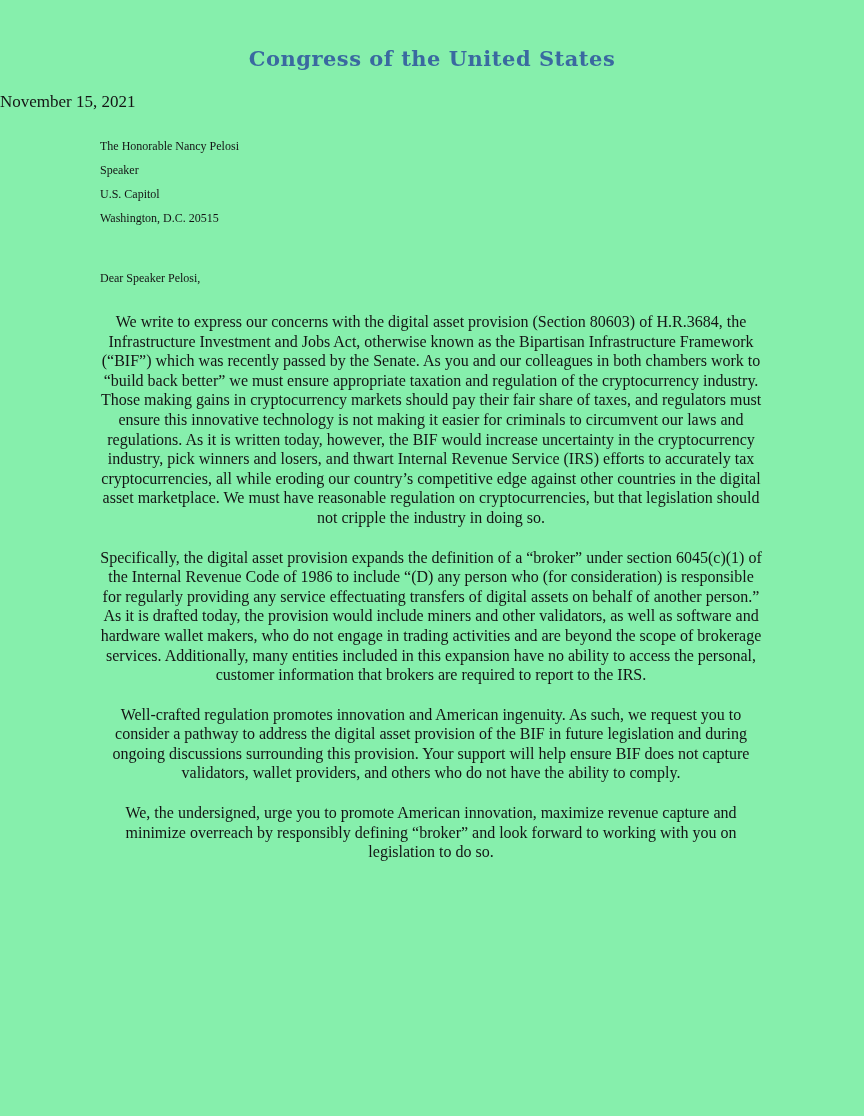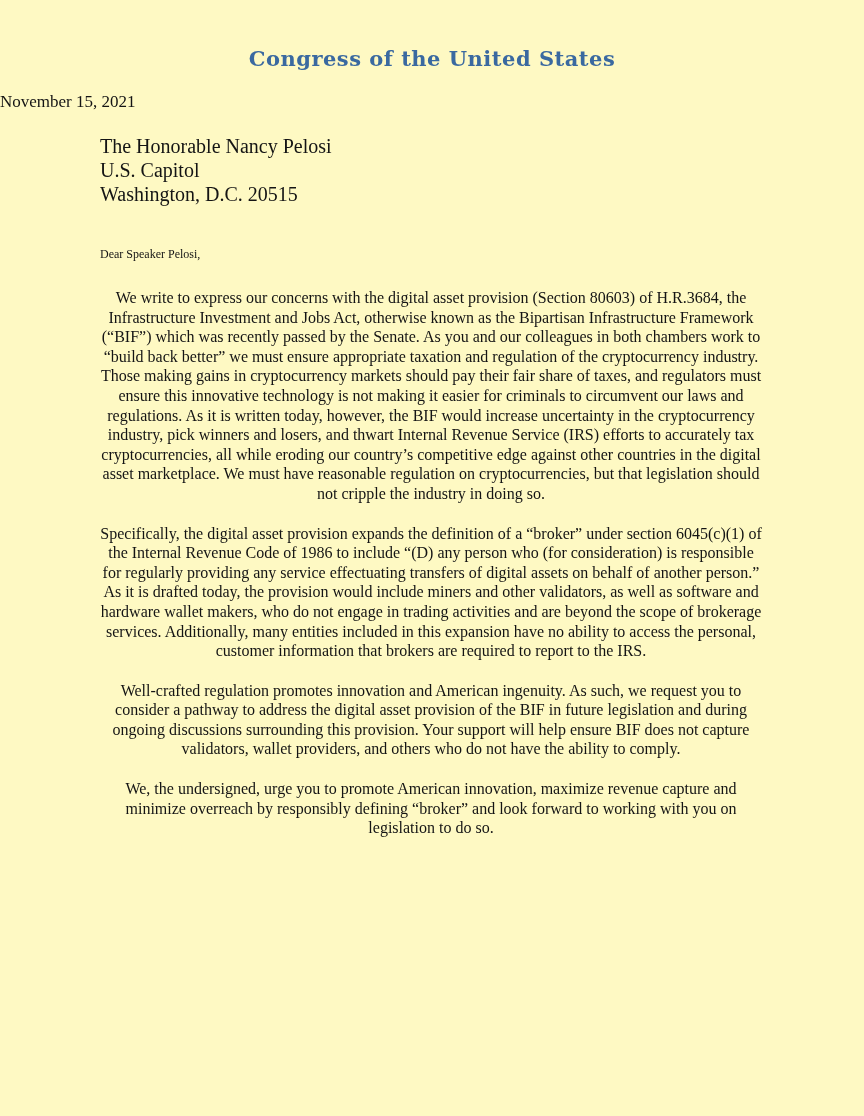--- a/index.html
+++ b/index.html
@@ -5,21 +5,21 @@
   html, body {
     margin: 0;
     padding: 0;
     background: #ffffff;
   }
   .page {
     position: relative;
     width: 864px;
     height: 1116px;
     margin: 0 auto;
-    background: #fef9c3;
+    background: #86efac;
     font-family: "Liberation Serif", serif;
     color: #141414;
     box-sizing: border-box;
     overflow: hidden;
   }
   .letterhead {
     padding-top: 46px;
     text-align: center;
     font-family: "DejaVu Serif", serif;
     font-weight: bold;
@@ -39,21 +39,21 @@
     margin-top: 20px;
     font-size: 17px;
     line-height: 20px;
   }
   .content {
     margin-left: 100px;
     margin-right: 102px;
   }
   .recipient {
     margin-top: 22px;
-    font-size: 20px;
+    font-size: 12px;
     line-height: 24px;
   }
   .salutation {
     margin-top: 38px;
     font-size: 12px;
     line-height: 20px;
   }
   .body-text {
     margin-top: 24px;
   }
@@ -78,20 +78,21 @@
   <header class="letterhead">
     <div class="lh-line1">Congress of the United States</div>
   </header>
 
   <div class="date">November 15, 2021</div>
 
   <div class="content">
 
     <div class="recipient">
       <div>The Honorable Nancy Pelosi</div>
+      <div>Speaker</div>
       <div>U.S. Capitol</div>
       <div>Washington, D.C. 20515</div>
     </div>
 
     <div class="salutation">Dear Speaker Pelosi,</div>
 
     <div class="body-text">
       <p>We write to express our concerns with the digital asset provision (Section 80603) of H.R.3684, the Infrastructure Investment and Jobs Act, otherwise known as the Bipartisan Infrastructure Framework (“BIF”) which was recently passed by the Senate. As you and our colleagues in both chambers work to “build back better” we must ensure appropriate taxation and regulation of the cryptocurrency industry. Those making gains in cryptocurrency markets should pay their fair share of taxes, and regulators must ensure this innovative technology is not making it easier for criminals to circumvent our laws and regulations. As it is written today, however, the BIF would increase uncertainty in the cryptocurrency industry, pick winners and losers, and thwart Internal Revenue Service (IRS) efforts to accurately tax cryptocurrencies, all while eroding our country’s competitive edge against other countries in the digital asset marketplace. We must have reasonable regulation on cryptocurrencies, but that legislation should not cripple the industry in doing so.</p>
       <p>Specifically, the digital asset provision expands the definition of a “broker” under section 6045(c)(1) of the Internal Revenue Code of 1986 to include “(D) any person who (for consideration) is responsible for regularly providing any service effectuating transfers of digital assets on behalf of another person.” As it is drafted today, the provision would include miners and other validators, as well as software and hardware wallet makers, who do not engage in trading activities and are beyond the scope of brokerage services. Additionally, many entities included in this expansion have no ability to access the personal, customer information that brokers are required to report to the IRS.</p>
       <p>Well-crafted regulation promotes innovation and American ingenuity. As such, we request you to consider a pathway to address the digital asset provision of the BIF in future legislation and during ongoing discussions surrounding this provision. Your support will help ensure BIF does not capture validators, wallet providers, and others who do not have the ability to comply.</p>

